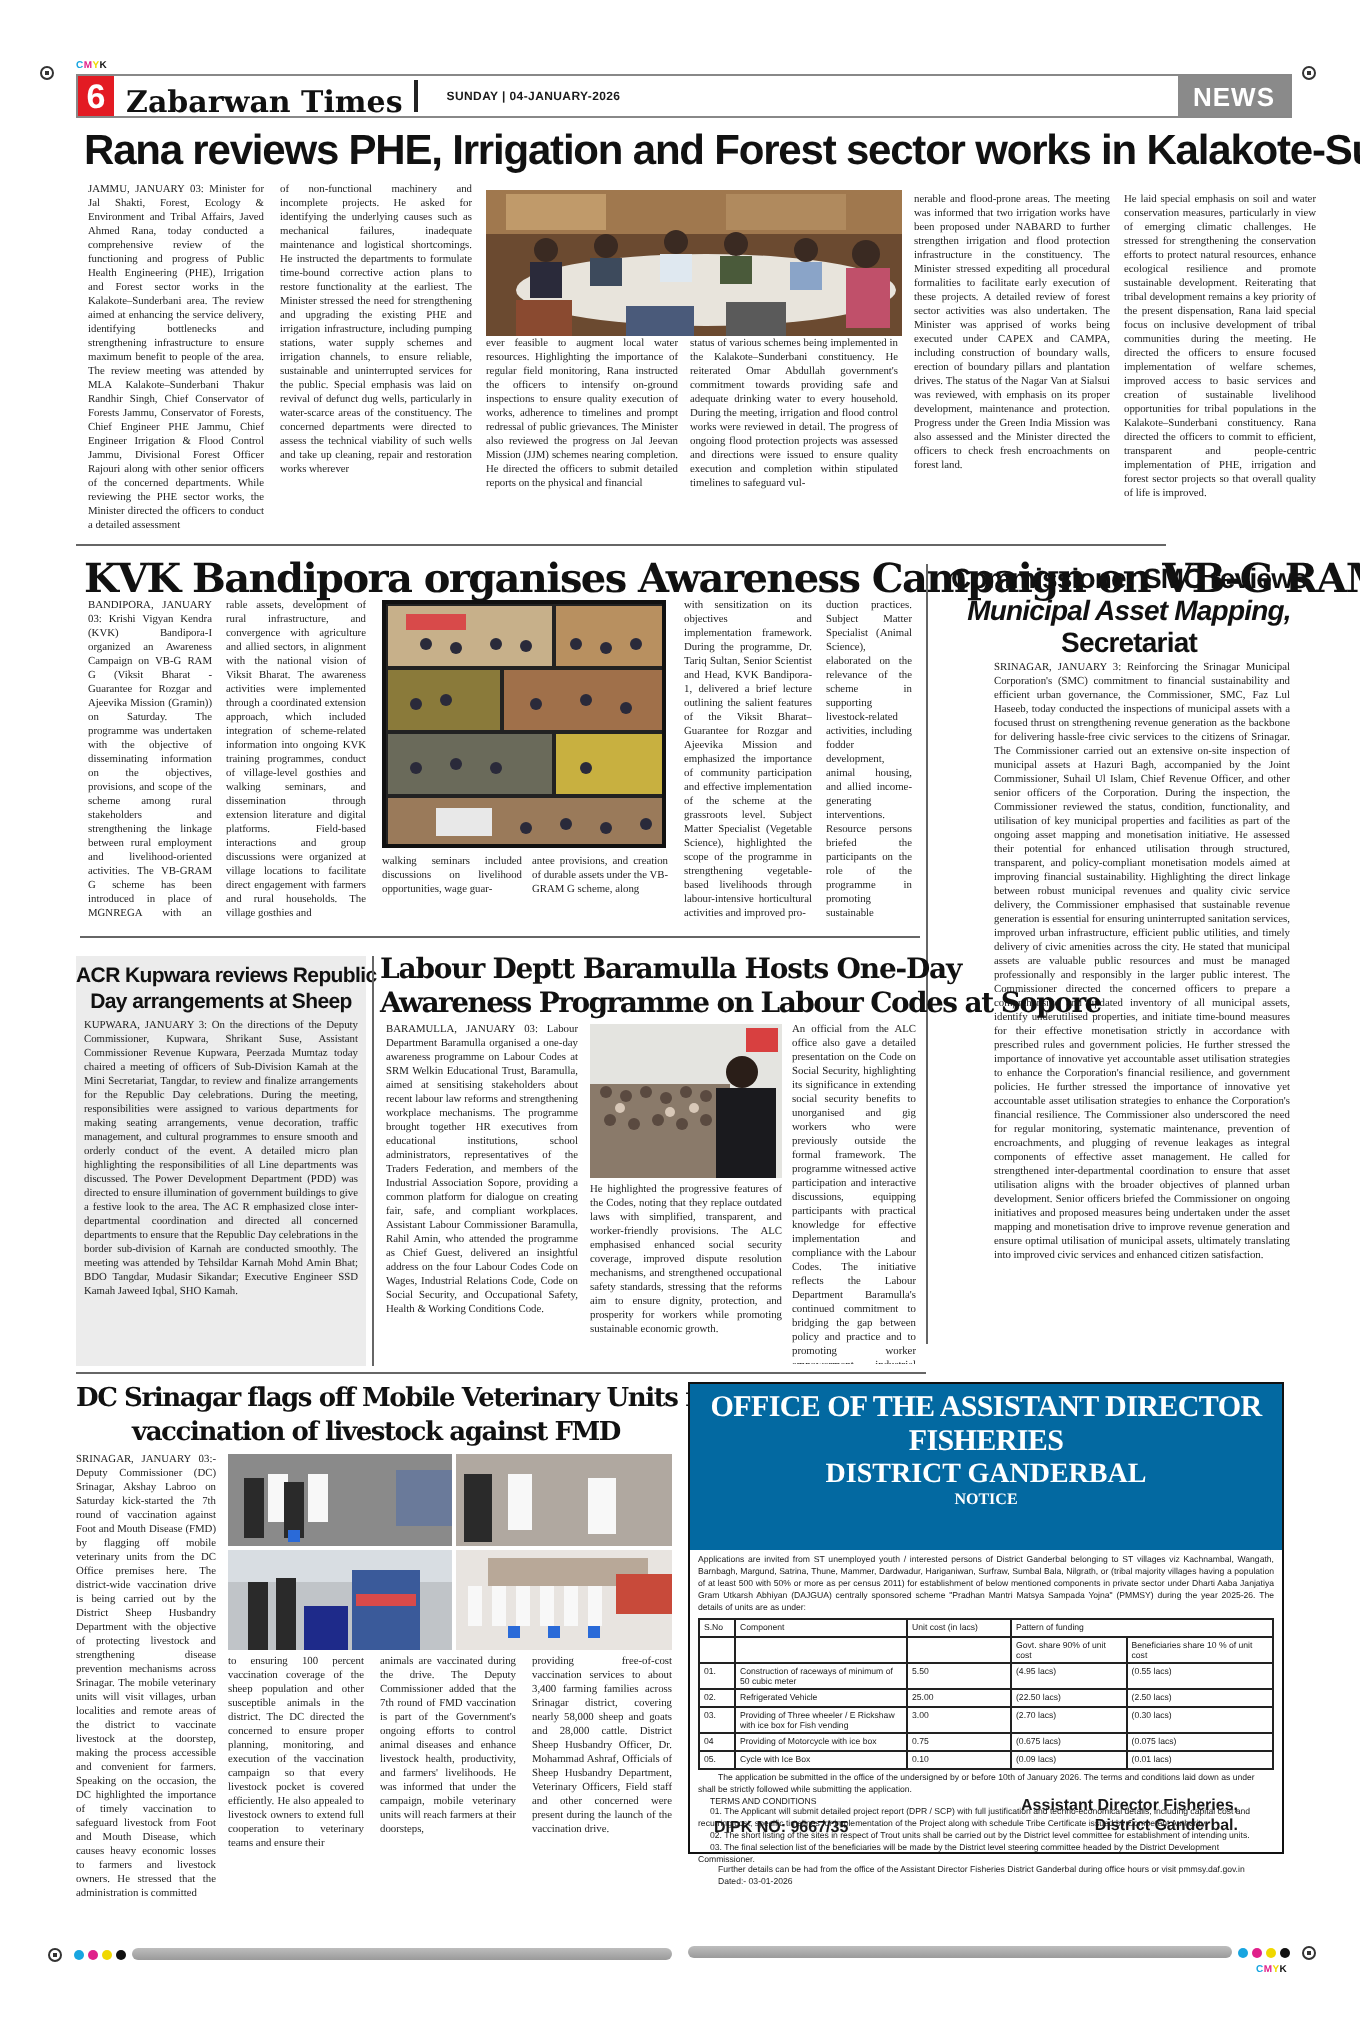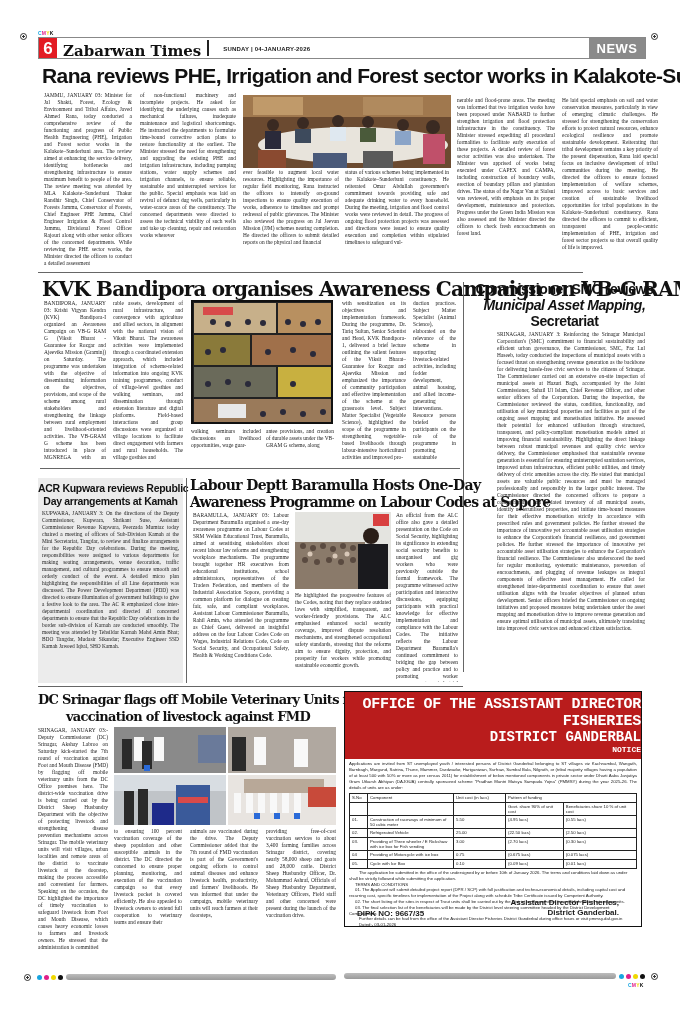--- a/index.html
+++ b/index.html
@@ -13,24 +13,24 @@
   .paper-name { font-family: "DejaVu Serif", serif; font-size: 15px; font-weight: bold; padding: 0 6px; line-height: 22px; border-right: 2px solid #222; margin: 2px 0; color: #111; }
   .issue-date { font-family: "Liberation Sans", sans-serif; font-size: 6px; font-weight: bold; line-height: 22px; padding-left: 14px; flex: 1; letter-spacing: 0.2px; }
   .section-tag { width: 56px; background: #8a8a8a; color: #fff; font-family: "Liberation Sans", sans-serif; font-weight: bold; font-size: 13px; text-align: center; line-height: 22px; letter-spacing: 0.5px; }
   .hl { position: absolute; font-family: "Liberation Sans", sans-serif; font-weight: bold; color: #111; white-space: nowrap; }
   .col { position: absolute; font-family: "Liberation Serif", serif; font-size: 5.4px; line-height: 7px; text-align: justify; color: #222; overflow: hidden; }
   .photo { position: absolute; overflow: hidden; }
   .rule-h { position: absolute; height: 1px; background: #666; }
   .rule-v { position: absolute; width: 1px; background: #666; }
   .box-grey { position: absolute; background: #ececec; }
   .notice { position: absolute; left: 344px; top: 691px; width: 298px; height: 236px; border: 1.5px solid #111; background: #fff; }
-  .notice-head { background: #b91c1c; color: #fff; text-align: right; font-family: Liberation Mono, monospace; font-weight: bold; }
+  .notice-head { background: #0369a1; color: #fff; text-align: center; font-family: Liberation Serif, serif; font-weight: bold; }
   .notice-head .t1 { font-size: 15px; line-height: 17px; padding-top: 4px; letter-spacing: -0.3px; }
   .notice-head .t2 { font-size: 14px; line-height: 15px; }
-  .notice-head .t3 { font-size: 8px; line-height: 10px; padding-bottom: 4px; }
+  .notice-head .t3 { font-size: 8px; line-height: 10px; padding-bottom: 20px; }
   .notice-intro { font-family: "Liberation Sans", sans-serif; font-size: 4.3px; line-height: 6px; padding: 2px 4px 1px 4px; text-align: justify; }
   .notice table { border-collapse: collapse; margin: 1px 4px; width: 288px; font-family: "Liberation Sans", sans-serif; font-size: 4.3px; }
   .notice td, .notice th { border: 0.7px solid #222; padding: 1px 2px; text-align: left; font-weight: normal; vertical-align: top; height: 9px; }
   .notice-terms { font-family: "Liberation Sans", sans-serif; font-size: 4.3px; line-height: 5.8px; padding: 0 4px; }
   .notice-sign { position: absolute; right: 22px; bottom: 8px; text-align: right; font-family: "Liberation Sans", sans-serif; font-weight: bold; font-size: 8px; line-height: 10px; }
   .notice-dipk { position: absolute; left: 12px; bottom: 8px; font-family: "Liberation Sans", sans-serif; font-weight: bold; font-size: 8px; }
   .bar { position: absolute; height: 6px; background: linear-gradient(#bdbdbd, #9a9a9a); border-radius: 3px; }
   .dot { position: absolute; width: 5px; height: 5px; border-radius: 50%; }
 </style>
 </head>
@@ -126,21 +126,21 @@
 <div class="rule-v" style="left:463px;top:282px;height:390px;"></div>
 <div class="rule-h" style="left:40px;top:468px;width:420px;"></div>
 
 <div class="hl" style="left:472px;top:281px;font-size:14px;width:185px;text-align:center;letter-spacing:-0.4px;">Commissioner SMC reviews</div>
 <div class="hl" style="left:472px;top:297px;font-size:14px;width:185px;text-align:center;letter-spacing:-0.4px;font-style:italic;">Municipal Asset Mapping,</div>
 <div class="hl" style="left:472px;top:313px;font-size:14px;width:185px;text-align:center;letter-spacing:-0.4px;">Secretariat</div>
 <div class="col" style="left:497px;top:331px;width:148px;height:351px;">SRINAGAR, JANUARY 3: Reinforcing the Srinagar Municipal Corporation's (SMC) commitment to financial sustainability and efficient urban governance, the Commissioner, SMC, Faz Lul Haseeb, today conducted the inspections of municipal assets with a focused thrust on strengthening revenue generation as the backbone for delivering hassle-free civic services to the citizens of Srinagar. The Commissioner carried out an extensive on-site inspection of municipal assets at Hazuri Bagh, accompanied by the Joint Commissioner, Suhail Ul Islam, Chief Revenue Officer, and other senior officers of the Corporation. During the inspection, the Commissioner reviewed the status, condition, functionality, and utilisation of key municipal properties and facilities as part of the ongoing asset mapping and monetisation initiative. He assessed their potential for enhanced utilisation through structured, transparent, and policy-compliant monetisation models aimed at improving financial sustainability. Highlighting the direct linkage between robust municipal revenues and quality civic service delivery, the Commissioner emphasised that sustainable revenue generation is essential for ensuring uninterrupted sanitation services, improved urban infrastructure, efficient public utilities, and timely delivery of civic amenities across the city. He stated that municipal assets are valuable public resources and must be managed professionally and responsibly in the larger public interest. The Commissioner directed the concerned officers to prepare a comprehensive and updated inventory of all municipal assets, identify underutilised properties, and initiate time-bound measures for their effective monetisation strictly in accordance with prescribed rules and government policies. He further stressed the importance of innovative yet accountable asset utilisation strategies to enhance the Corporation's financial resilience, and government policies. He further stressed the importance of innovative yet accountable asset utilisation strategies to enhance the Corporation's financial resilience. The Commissioner also underscored the need for regular monitoring, systematic maintenance, prevention of encroachments, and plugging of revenue leakages as integral components of effective asset management. He called for strengthened inter-departmental coordination to ensure that asset utilisation aligns with the broader objectives of planned urban development. Senior officers briefed the Commissioner on ongoing initiatives and proposed measures being undertaken under the asset mapping and monetisation drive to improve revenue generation and ensure optimal utilisation of municipal assets, ultimately translating into improved civic services and enhanced citizen satisfaction.</div>
 
 <div class="box-grey" style="left:38px;top:478px;width:145px;height:205px;"></div>
 <div class="hl" style="left:38px;top:482px;width:145px;text-align:center;font-size:10.5px;letter-spacing:-0.3px;">ACR Kupwara reviews Republic</div>
-<div class="hl" style="left:38px;top:495px;width:145px;text-align:center;font-size:10.5px;letter-spacing:-0.3px;">Day arrangements at Kamah</div>
+<div class="hl" style="left:38px;top:495px;width:145px;text-align:center;font-size:10.5px;letter-spacing:-0.3px;">Day arrangements at Sheep</div>
 <div class="col" style="left:42px;top:510px;width:137px;height:170px;">KUPWARA, JANUARY 3: On the directions of the Deputy Commissioner, Kupwara, Shrikant Suse, Assistant Commissioner Revenue Kupwara, Peerzada Mumtaz today chaired a meeting of officers of Sub-Division Kamah at the Mini Secretariat, Tangdar, to review and finalize arrangements for the Republic Day celebrations. During the meeting, responsibilities were assigned to various departments for making seating arrangements, venue decoration, traffic management, and cultural programmes to ensure smooth and orderly conduct of the event. A detailed micro plan highlighting the responsibilities of all Line departments was discussed. The Power Development Department (PDD) was directed to ensure illumination of government buildings to give a festive look to the area. The AC R emphasized close inter-departmental coordination and directed all concerned departments to ensure that the Republic Day celebrations in the border sub-division of Karnah are conducted smoothly. The meeting was attended by Tehsildar Karnah Mohd Amin Bhat; BDO Tangdar, Mudasir Sikandar; Executive Engineer SSD Kamah Jaweed Iqbal, SHO Kamah.</div>
 <div class="rule-v" style="left:186px;top:478px;height:205px;"></div>
 
 <div class="hl" style="left:190px;top:477px;width:272px;text-align:right;font-size:14px;font-family:'DejaVu Serif',serif;letter-spacing:-0.6px;">Labour Deptt Baramulla Hosts One-Day</div>
 <div class="hl" style="left:190px;top:494px;width:272px;text-align:left;font-size:14px;font-family:'DejaVu Serif',serif;letter-spacing:-0.8px;">Awareness Programme on Labour Codes at Sopore</div>
 <div class="col" style="left:193px;top:512px;width:96px;height:170px;">BARAMULLA, JANUARY 03: Labour Department Baramulla organised a one-day awareness programme on Labour Codes at SRM Welkin Educational Trust, Baramulla, aimed at sensitising stakeholders about recent labour law reforms and strengthening workplace mechanisms. The programme brought together HR executives from educational institutions, school administrators, representatives of the Traders Federation, and members of the Industrial Association Sopore, providing a common platform for dialogue on creating fair, safe, and compliant workplaces. Assistant Labour Commissioner Baramulla, Rahil Amin, who attended the programme as Chief Guest, delivered an insightful address on the four Labour Codes Code on Wages, Industrial Relations Code, Code on Social Security, and Occupational Safety, Health &amp; Working Conditions Code.</div>
 <div class="photo" style="left:295px;top:512px;width:96px;height:77px;">
   <svg width="96" height="77" viewBox="0 0 96 77">
     <rect width="96" height="77" fill="#e4e4e0"></rect>
     <rect x="0" y="30" width="70" height="47" fill="#8a7a6a"></rect>

